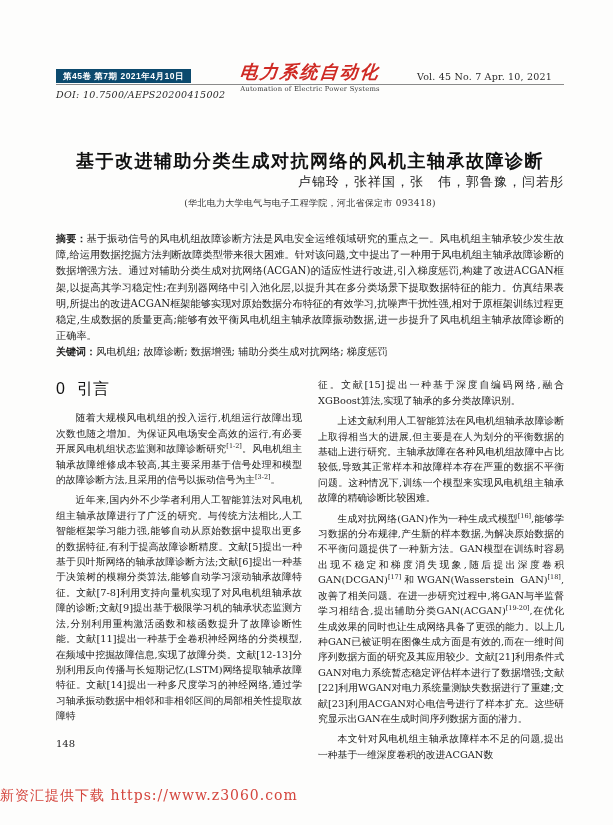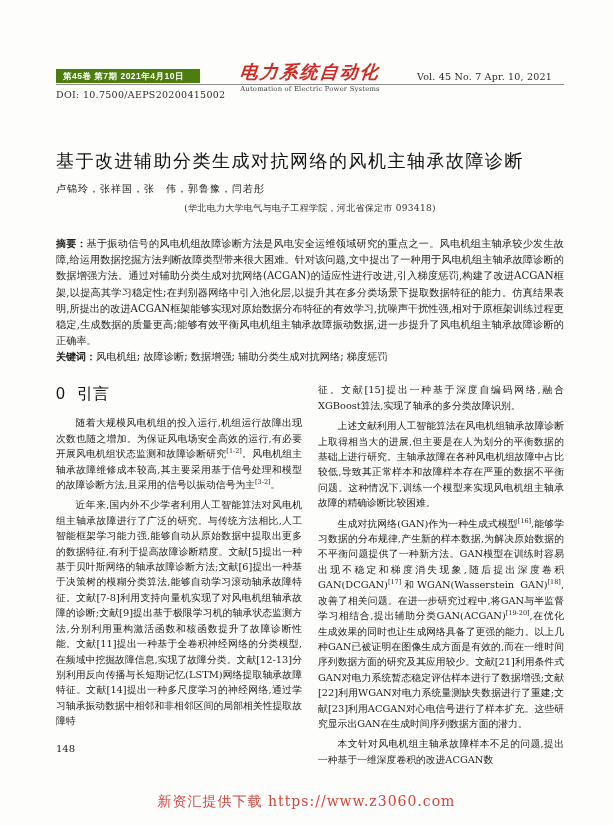--- a/index.html
+++ b/index.html
@@ -7,41 +7,41 @@
     position:relative; width:613px; height:825px; margin:0 auto;
     background:#fdfdfc; overflow:hidden; color:#1c1c1c;
     font-family:"DejaVu Serif","Liberation Serif",serif;
   }
   .content { position:absolute; left:56px; top:0; width:508px; }
 
   
   .masthead { position:relative; margin-top:67px; height:36px; }
   .mast-rule { position:absolute; left:0; right:0; top:17px; border-top:1px solid #8a8a8a; }
   .issue-box {
-    position:absolute; left:0; top:2px; background:#4d7c0f; color:#fff;
+    position:absolute; left:0; top:2px; background:#0c4a6e; color:#fff;
     font-family:"Liberation Sans",sans-serif; font-size:8.5px; font-weight:bold;
-    padding:3px 16px 2px 7px; letter-spacing:0.5px; line-height:9px;
+    padding:3px 7px 2px 7px; letter-spacing:0.5px; line-height:9px;
   }
-  .doi-line { position:absolute; left:0; top:22px; font-size:9.5px; color:#2a2a2a; letter-spacing:0.3px; }
+  .doi-line { position:absolute; left:0; top:22px; font-size:9.5px; color:#2a2a2a; letter-spacing:0.3px;font-style:italic; }
   .mast-center { position:absolute; left:50%; top:-6px; transform:translateX(-50%); text-align:center; width:180px; }
   .logo-cn {
     color:#cf2a24; font-size:18px; font-weight:bold; font-style:italic;
     letter-spacing:2px; line-height:21px; white-space:nowrap;
     font-family:"DejaVu Serif",serif; transform:skewX(-6deg);
   }
   .logo-en { margin-top:3px; font-size:6.8px; color:#3a3a3a; letter-spacing:0.2px; white-space:nowrap; }
   .vol-line { position:absolute; right:12px; top:4px; font-size:9.5px; color:#2a2a2a; letter-spacing:0.2px; }
 
   
   .paper-title {
-    margin-top:46px; font-size:18px; font-weight:normal;
+    margin-top:46px; text-align:center; font-size:18px; font-weight:bold;
     letter-spacing:1.5px; color:#111;
     font-family:"Liberation Sans","DejaVu Sans",sans-serif;
   }
-  .authors { margin-top:9px; text-align:left; font-size:10px; letter-spacing:1px; color:#222; }
+  .authors { margin-top:0; text-align:right; font-size:13px; letter-spacing:1px; color:#222; }
   .affiliation { margin-top:6px; text-align:center; font-size:9px; color:#333; letter-spacing:0.3px; }
 
   
   .abstract { margin-top:21px; font-size:10.2px; line-height:16.2px; text-align:justify; color:#1e1e1e; }
   .abstract b, .keywords b { font-family:"Liberation Sans",sans-serif; font-size:10px; }
   .keywords { font-size:10.2px; line-height:16px; color:#1e1e1e; }
 
   
   .body-cols { margin-top:17px; display:flex; gap:16px; }
   .col { width:246px; }
@@ -55,21 +55,21 @@
   sup { font-size:6.5px; vertical-align:super; line-height:0; }
 
   
   .footnote-block { margin-top:9px; }
   .footnote-rule { width:108px; border-top:1px solid #3a3a3a; margin-bottom:6px; }
   .footnote-block div { font-size:8.6px; line-height:13.8px; color:#222; letter-spacing:0.2px; }
   .page-number { margin-top:14px; font-size:10px; color:#1c1c1c; }
 
   
   .watermark {
-    position:absolute; left:0; right:0; bottom:14px; text-align:center;
+    position:absolute; left:0; right:0; bottom:20px; text-align:left;
     color:#d4453d; font-size:14px; letter-spacing:1px;
     font-family:"DejaVu Serif",serif;
   }
 </style>
 </head>
 <body>
 
 <div class="page">
   <div class="content">
 

